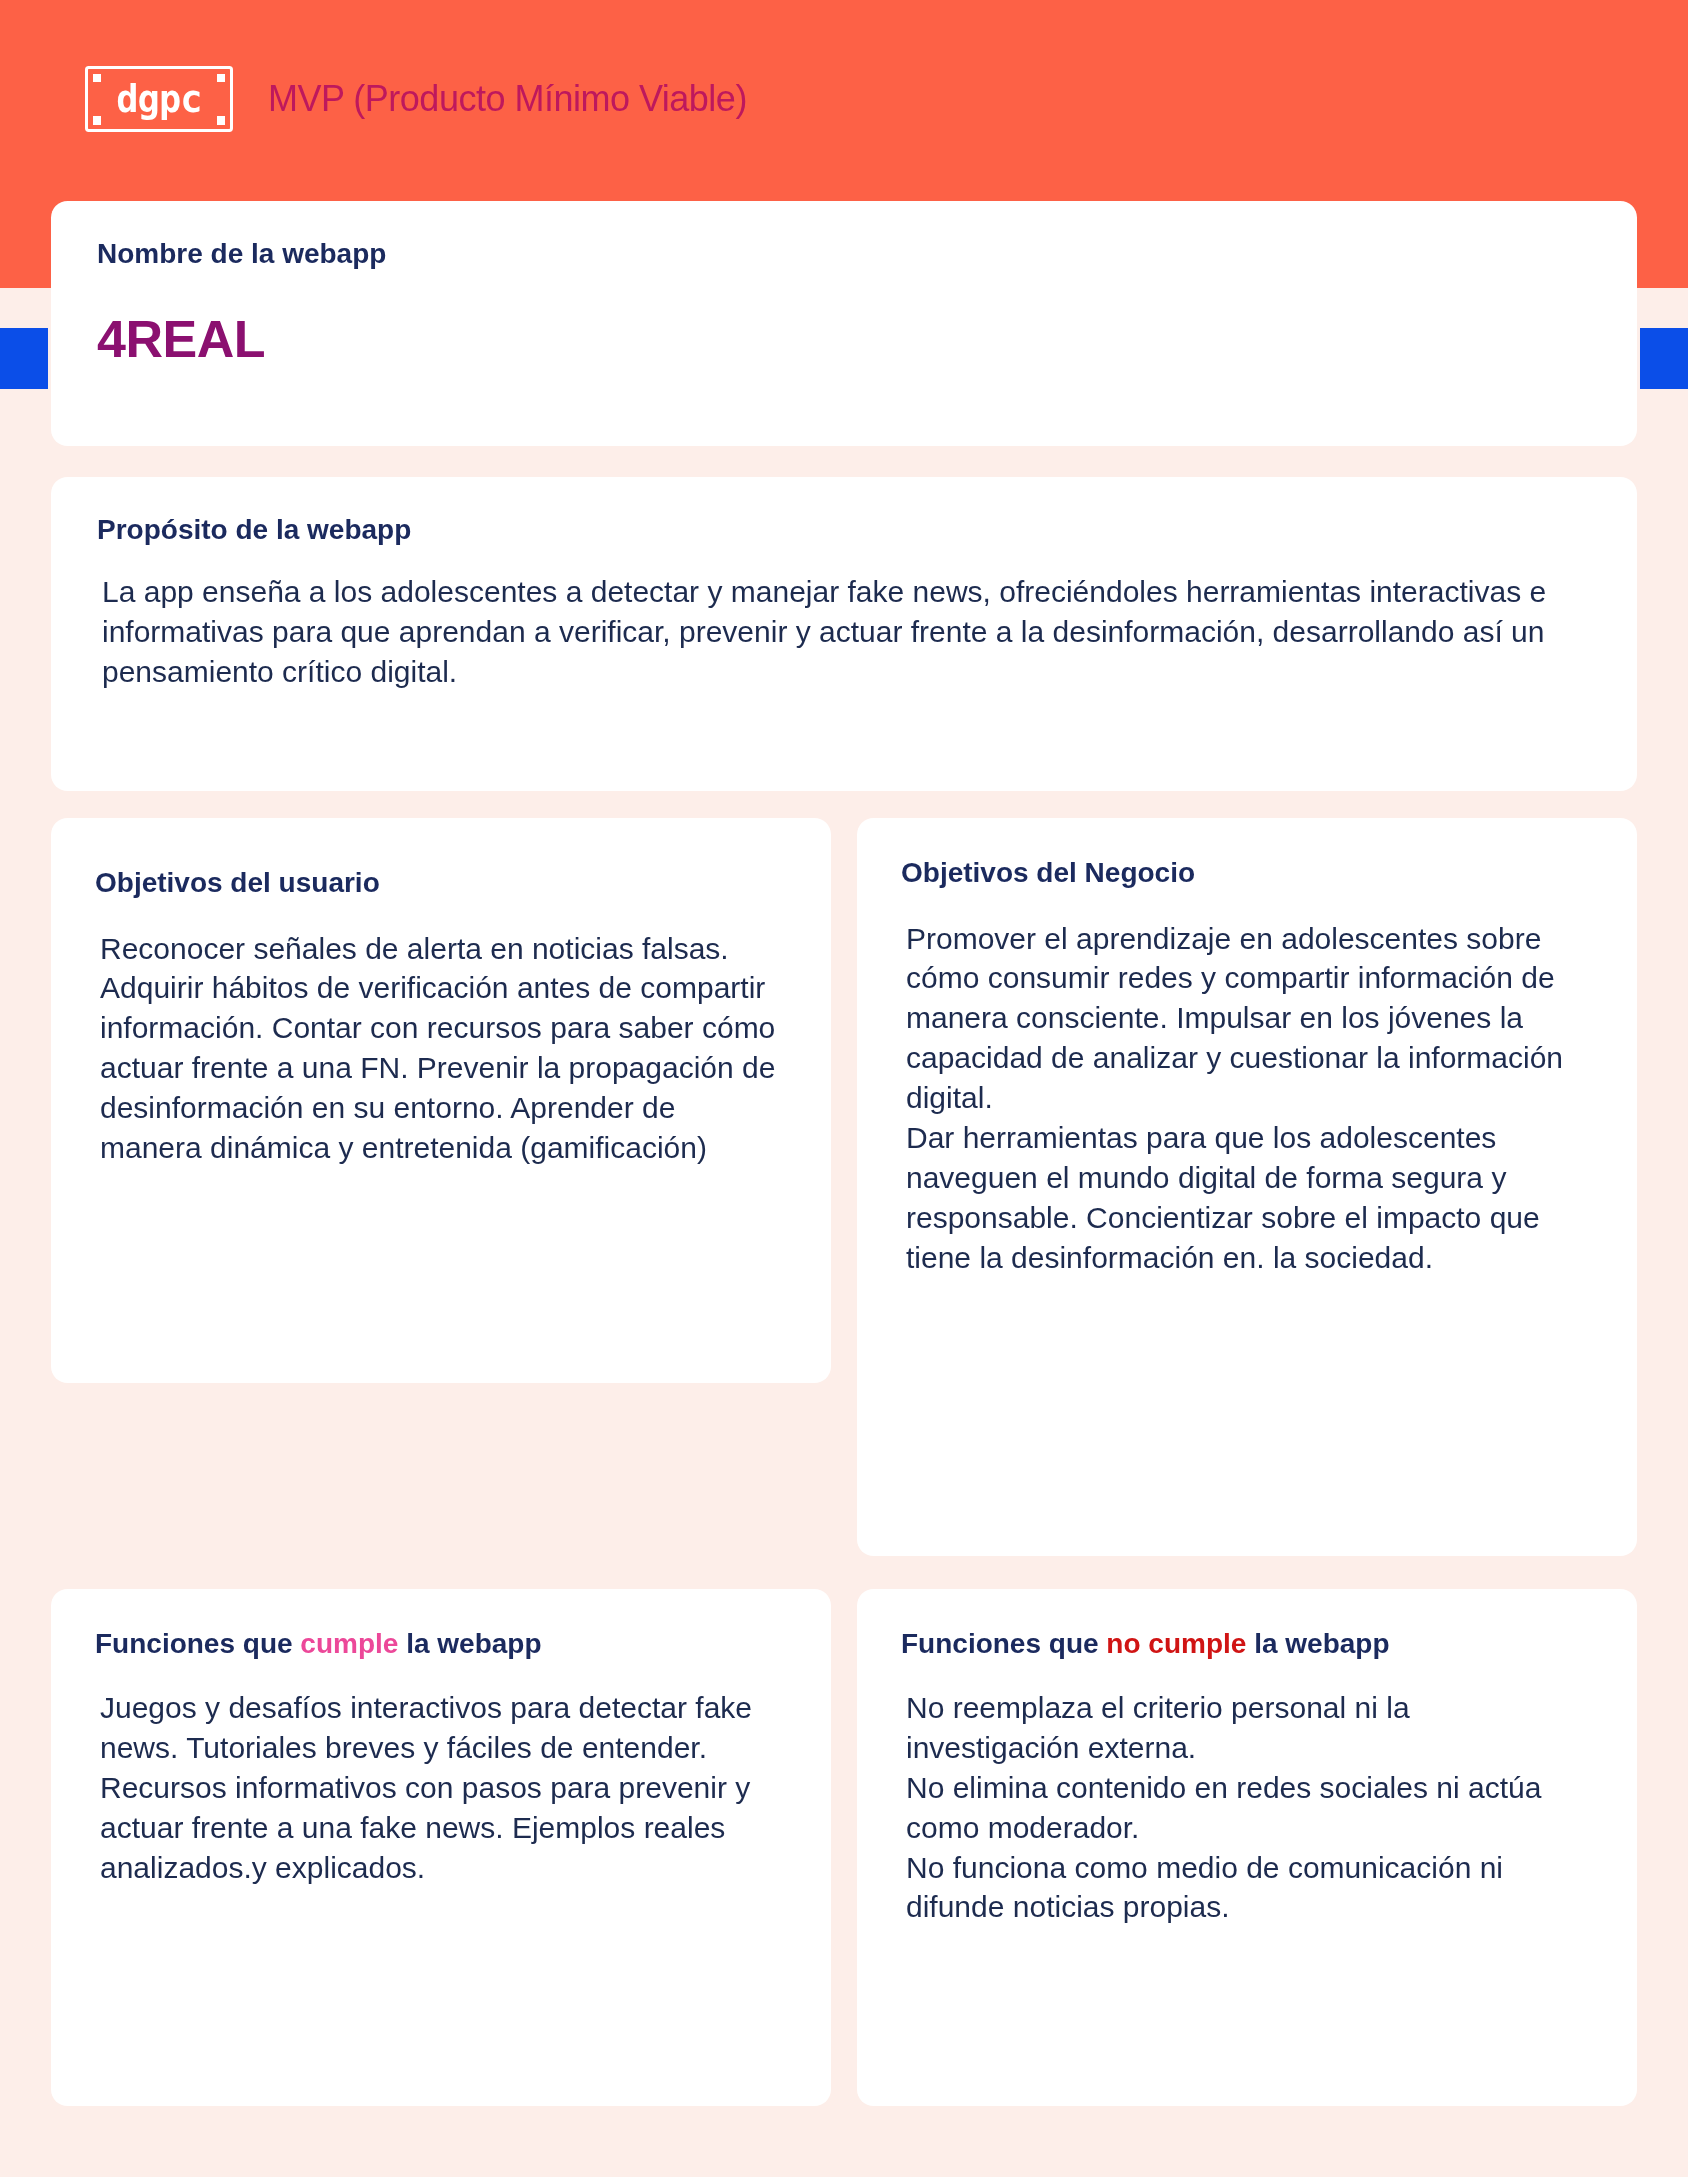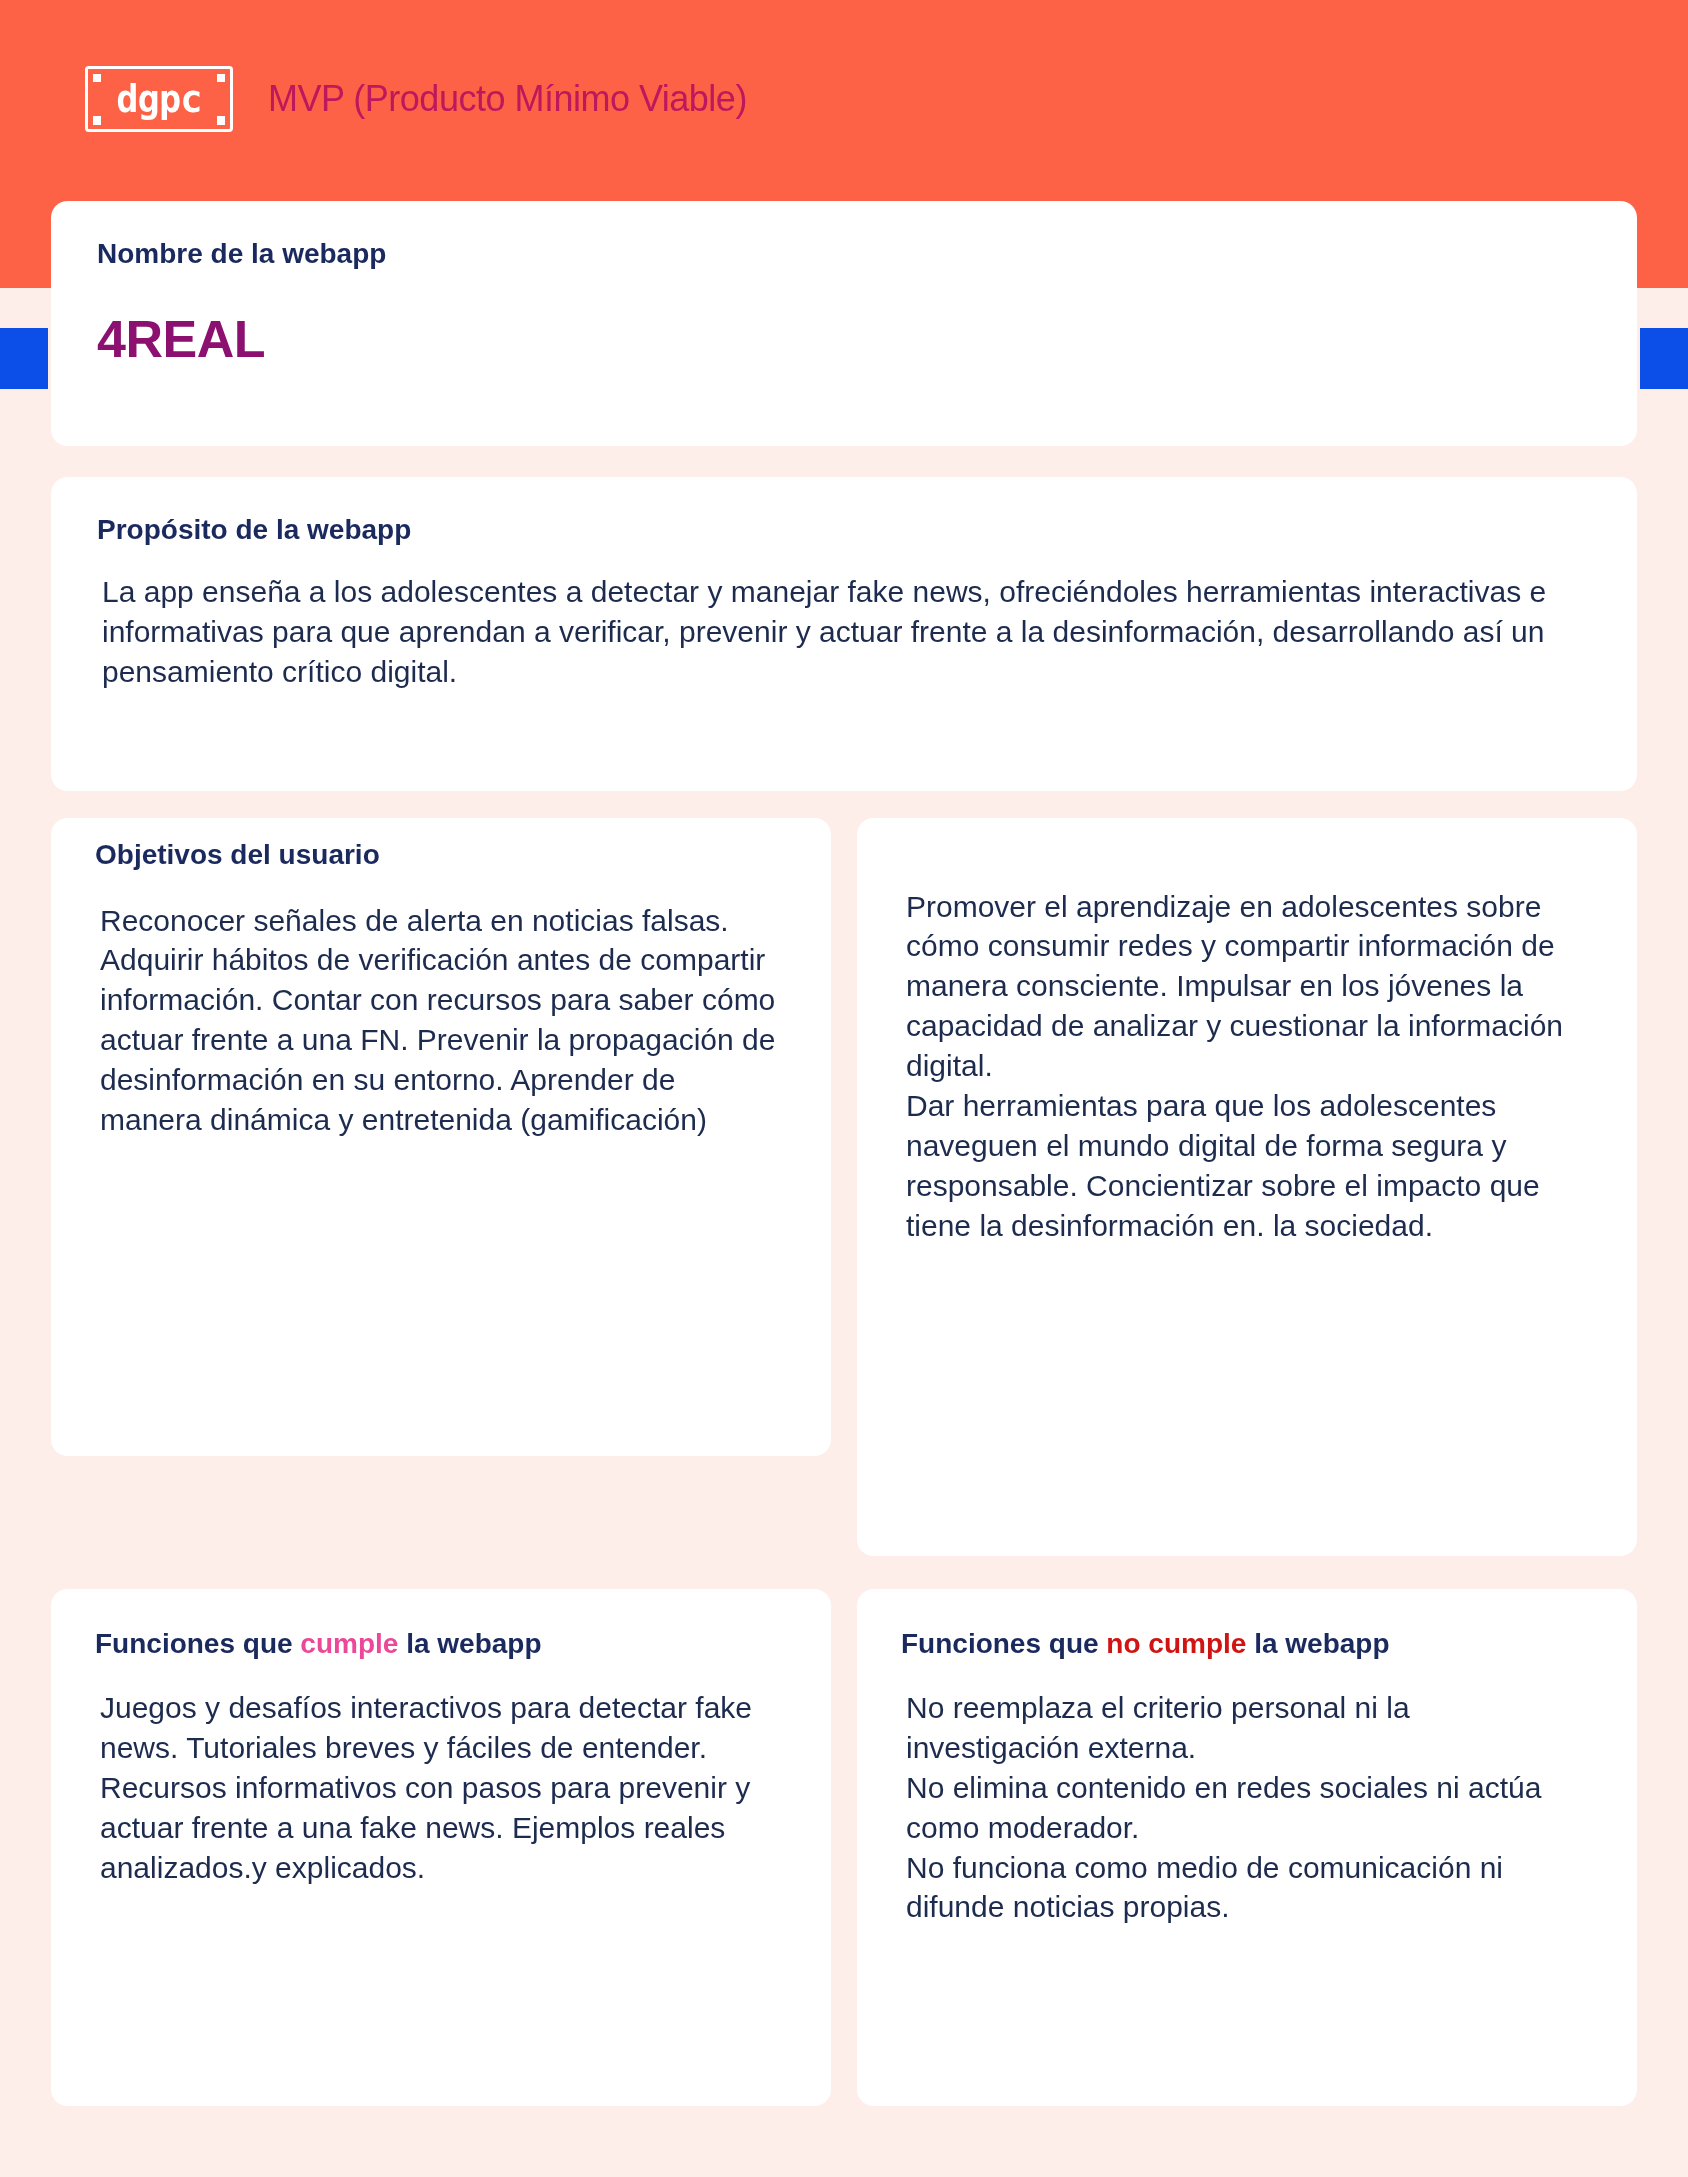--- a/index.html
+++ b/index.html
@@ -125,22 +125,22 @@
   }
   #card-purpose .card-body {
     margin-top: 26px;
     font-size: 30px;
     line-height: 1.33;
   }
 
   
   #card-user-goals {
     top: 818px; left: 51px; width: 780px;
-    height: 638px;
-    padding: 21px 44px;
+    height: 565px;
+    padding: 49px 44px;
   }
   #card-business-goals {
     top: 818px; right: 51px; width: 780px;
     height: 738px;
     padding: 39px 44px;
   }
   #card-user-goals .card-body,
   #card-business-goals .card-body {
     margin-top: 29.5px;
     font-size: 30px;
@@ -206,20 +206,21 @@
     <h2 class="card-title">Propósito de la webapp</h2>
     <p class="card-body">La app enseña a los adolescentes a detectar y manejar fake news, ofreciéndoles herramientas interactivas e informativas para que aprendan a verificar, prevenir y actuar frente a la desinformación, desarrollando así un pensamiento crítico digital.</p>
   </section>
 
   <section class="card" id="card-user-goals">
     <h2 class="card-title">Objetivos del usuario</h2>
     <p class="card-body">Reconocer señales de alerta en noticias falsas. Adquirir hábitos de verificación antes de compartir información. Contar con recursos para saber cómo actuar frente a una FN. Prevenir la propagación de desinformación en su entorno. Aprender de manera dinámica y entretenida (gamificación)</p>
   </section>
 
   <section class="card" id="card-business-goals">
+    <h2 class="card-title">Objetivos del Negocio</h2>
     <p class="card-body">Promover el aprendizaje en adolescentes sobre cómo consumir redes y compartir información de manera consciente. Impulsar en los jóvenes la capacidad de analizar y cuestionar la información digital.
 Dar herramientas para que los adolescentes naveguen el mundo digital de forma segura y responsable. Concientizar sobre el impacto que tiene la desinformación en. la sociedad.</p>
   </section>
 
   <section class="card" id="card-fulfills">
     <h2 class="card-title"><span>Funciones que </span><span class="hl-green">cumple</span><span> la webapp</span></h2>
     <p class="card-body">Juegos y desafíos interactivos para detectar fake news. Tutoriales breves y fáciles de entender. Recursos informativos con pasos para prevenir y actuar frente a una fake news. Ejemplos reales analizados.y explicados.</p>
   </section>
 
   <section class="card" id="card-not-fulfills">

